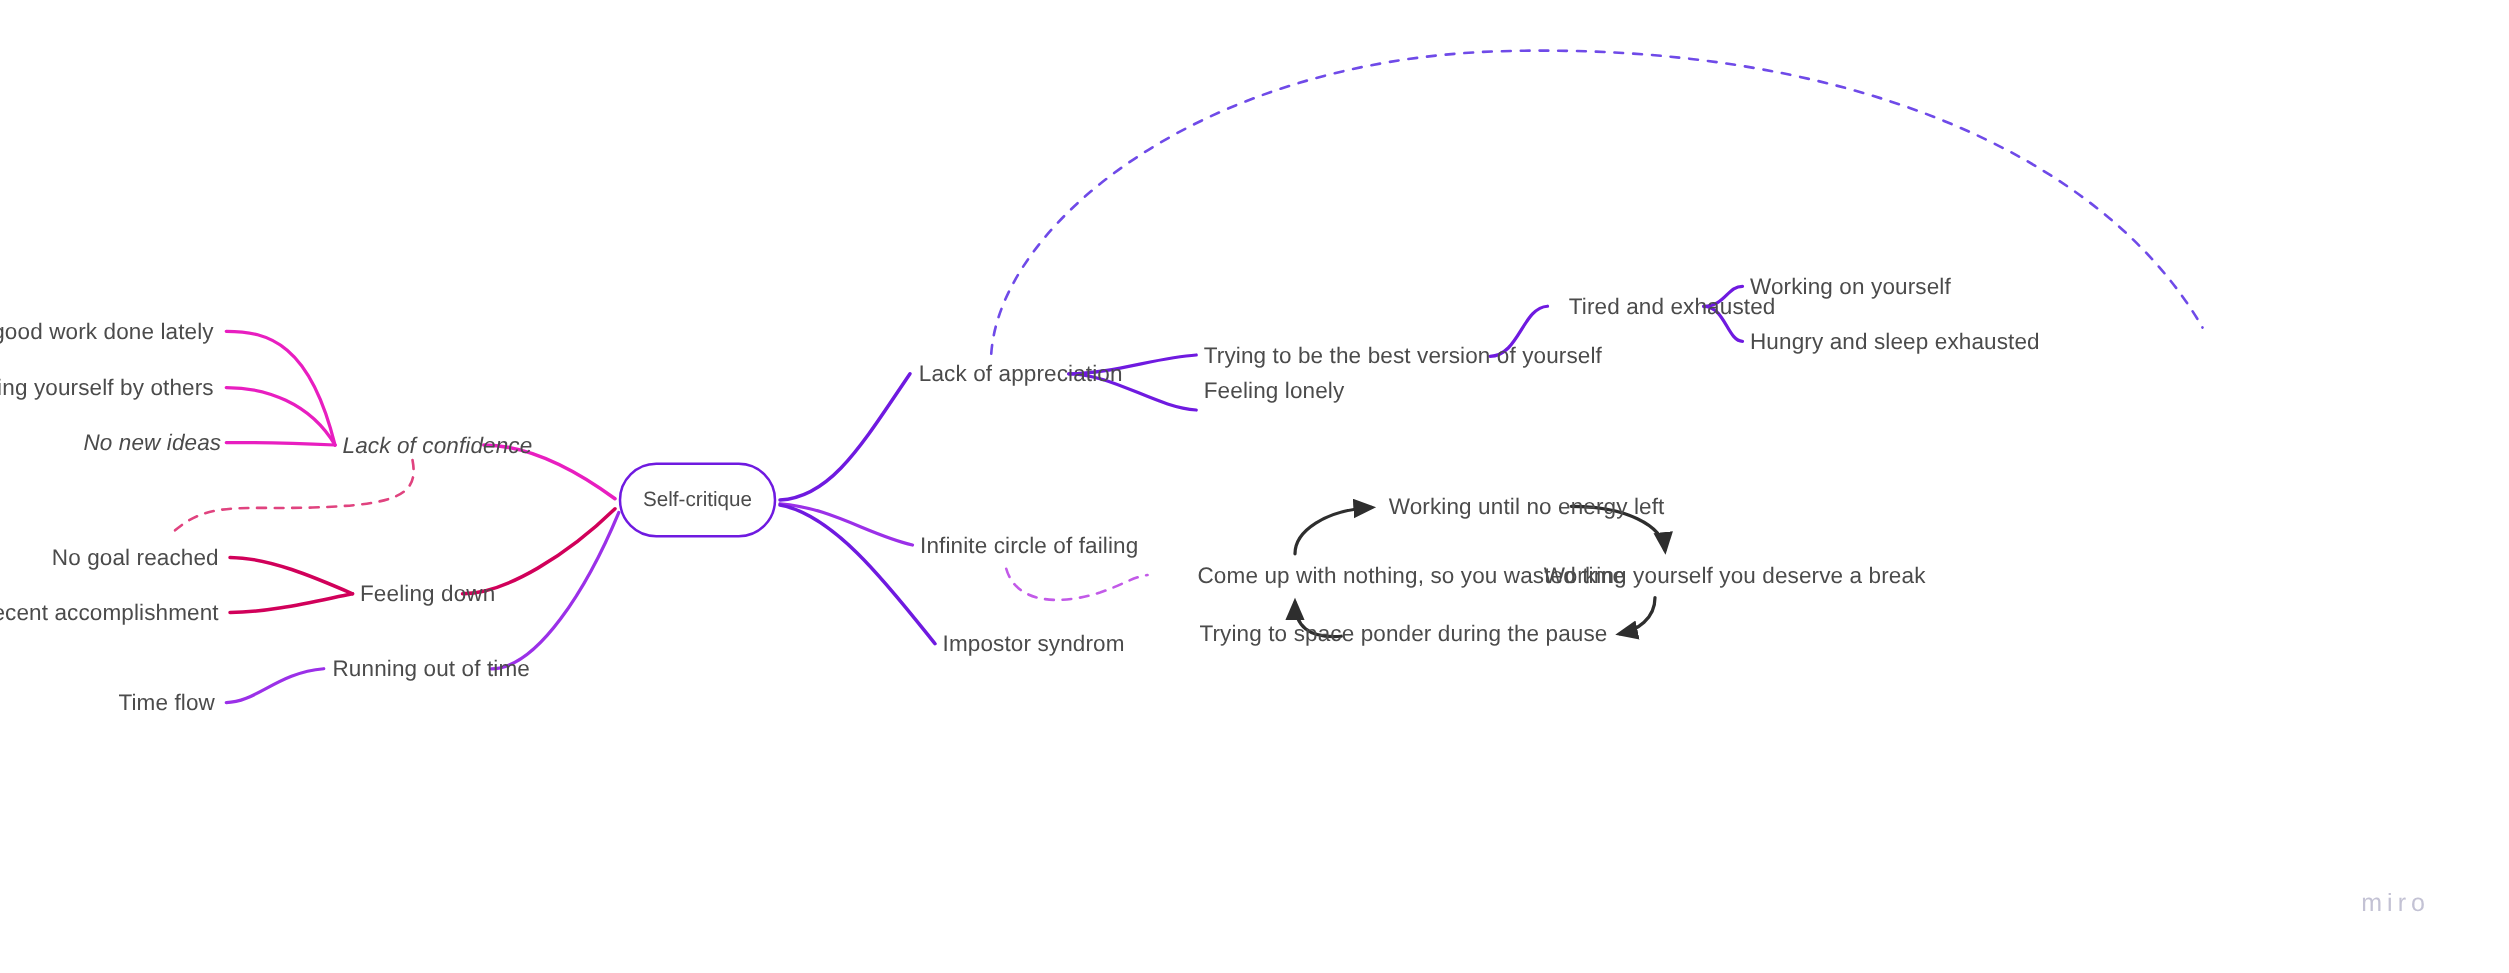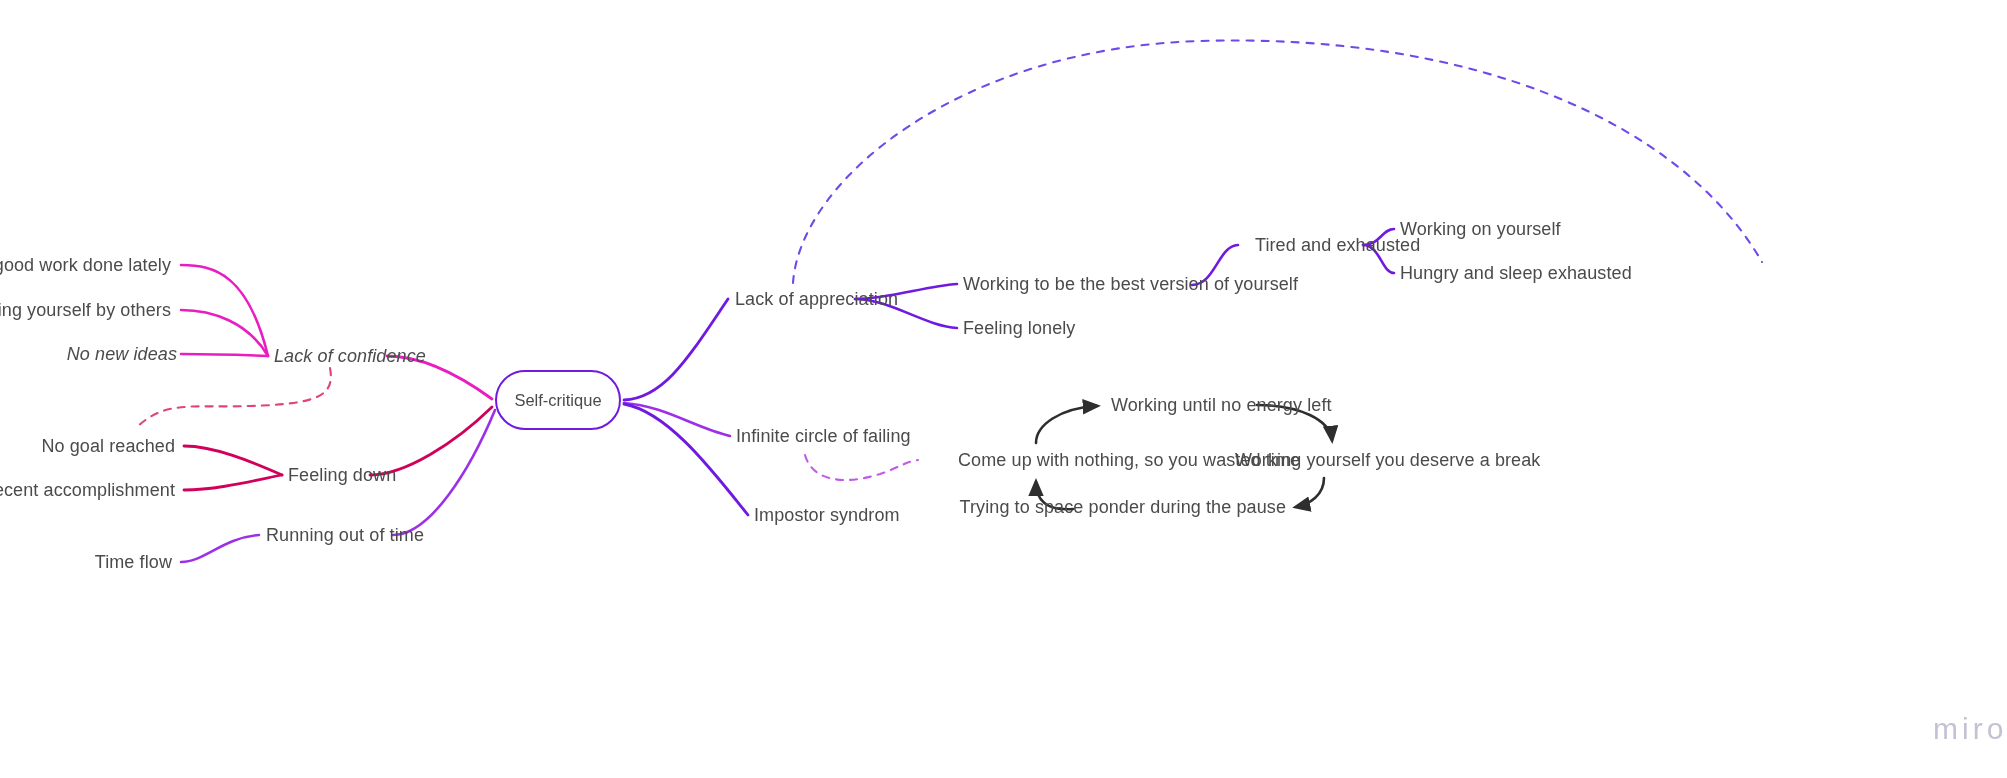--- a/index.html
+++ b/index.html
@@ -47,25 +47,24 @@
     color: #4b4b4b;
     font-size: 16.5px;
     display: flex;
     align-items: center;
     justify-content: center;
     transform: translate(-50%, -50%);
   }
   .watermark {
     position: absolute;
     color: #c3c2d4;
-    font-size: 30px;
+    font-size: 20px;
     letter-spacing: 4px;
     font-weight: 400;
     user-select: none;
-    margin-left: 44px;
   }
 </style>
 </head>
 <body>
 
 <div id="canvas">
 
   <svg class="edges" viewBox="0 0 2007 778" xmlns="http://www.w3.org/2000/svg">
     <defs>
       <marker id="arrowhead" markerWidth="8" markerHeight="8" refX="5.5" refY="3" orient="auto" markerUnits="strokeWidth">
@@ -141,22 +140,22 @@
   <div class="node anchor-right" style="left:177px; top:354px;font-style:italic;">No new ideas</div>
 
   <div class="node anchor-left" style="left:288px; top:475px;">Feeling down</div>
   <div class="node anchor-right" style="left:175px; top:446px;">No goal reached</div>
   <div class="node anchor-right" style="left:175px; top:490px;">no recent accomplishment</div>
 
   <div class="node anchor-left" style="left:266px; top:535px;">Running out of time</div>
   <div class="node anchor-right" style="left:172px; top:562px;">Time flow</div>
 
   <div class="node anchor-left" style="left:735px; top:299px;">Lack of appreciation</div>
-  <div class="node anchor-left" style="left:963px; top:284px;">Working to be the best version of yourself</div>
-  <div class="node anchor-left" style="left:963px; top:328px;">Feeling lonely</div>
+  <div class="node anchor-left" style="left:963px; top:284px;">Trying to be the best version of yourself</div>
+  <div class="node anchor-left" style="left:963px; top:312px;">Feeling lonely</div>
 
   <div class="node anchor-left" style="left:736px; top:436px;">Infinite circle of failing</div>
 
   <div class="node anchor-left" style="left:754px; top:515px;">Impostor syndrom</div>
 
   <div class="node anchor-left" style="left:1243px; top:245px;margin-left:12px;">Tired and exhausted</div>
   <div class="node anchor-left" style="left:1400px; top:229px;">Working on yourself</div>
   <div class="node anchor-left" style="left:1400px; top:273px;">Hungry and sleep exhausted</div>
 
   <div class="node anchor-left" style="left:1111px; top:405px;">Working until no energy left</div>

